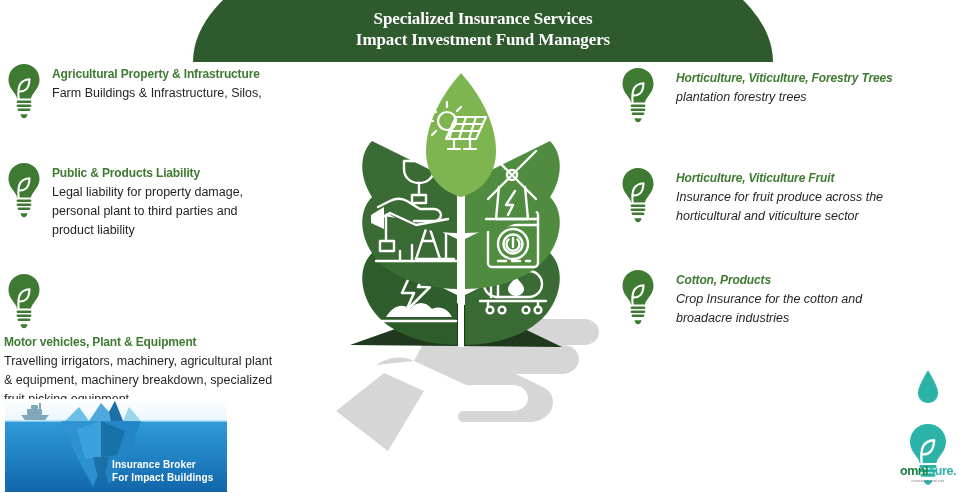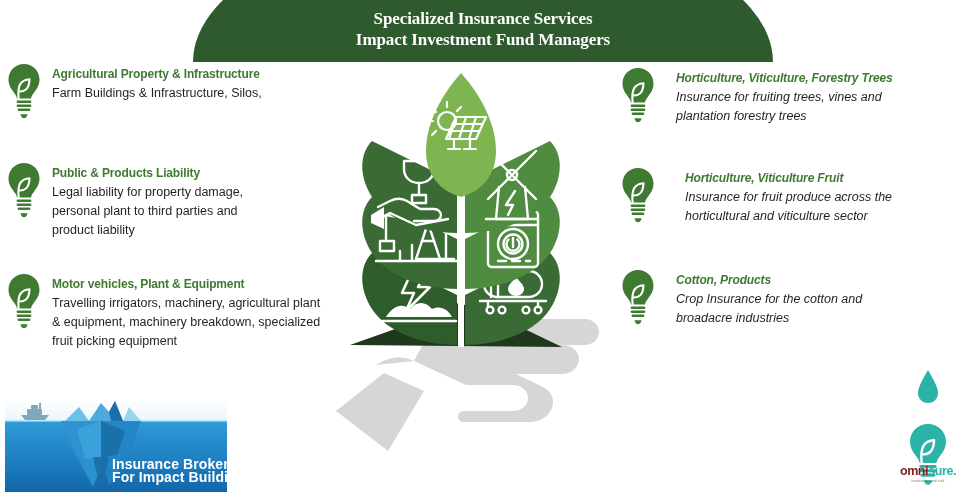--- a/index.html
+++ b/index.html
@@ -66,23 +66,23 @@
   .feature .fdesc {
     color: #231f20;
     font-size: 12.5px;
     line-height: 19px;
     margin: 0;
   }
   .feature .fdesc span { display: block; white-space: nowrap; }
 
   #feature-left-0 { left: 4px;   top: 62px;  }
   #feature-left-1 { left: 4px;   top: 161px; justify-content: center; }
-  #feature-left-2 { left: 4px;   top: 272px; }
+  #feature-left-2 { left: 4px;   top: 272px; flex-direction: column; }
   #feature-right-0 { left: 618px; top: 66px;  }
-  #feature-right-1 { left: 618px; top: 166px; gap: 9px; }
+  #feature-right-1 { left: 618px; top: 166px; }
   #feature-right-2 { left: 618px; top: 268px; }
 
   .feature.right .ftext { padding-left: 10px; font-style: italic; }
 
   
   #plant {
     position: absolute;
     left: 316px;
     top: 55px;
     width: 290px;
@@ -97,21 +97,21 @@
     top: 399px;
     width: 222px;
     height: 93px;
     overflow: hidden;
   }
   #iceberg-caption {
     position: absolute;
     left: 112px;
     top: 458px;
     color: #ffffff;
-    font-size: 14px;
+    font-size: 10px;
     font-weight: bold;
     line-height: 13px;
     letter-spacing: 0.1px;
   }
   #iceberg-caption span { display: block; }
 
   
   #omnisure-logo {
     position: absolute;
     left: 893px;
@@ -123,21 +123,21 @@
     position: absolute;
     left: 893px;
     top: 465px;
     width: 70px;
     text-align: center;
     font-size: 12.5px;
     font-weight: bold;
     letter-spacing: -0.4px;
     line-height: 13px;
   }
-  #omnisure-wordmark .omni { color: #7f1d1d; }
+  #omnisure-wordmark .omni { color: #15803d; }
   #omnisure-wordmark .sure { color: #2ab3a6; text-align: center; }
   #omnisure-tagline {
     position: absolute;
     left: 893px;
     top: 479px;
     width: 70px;
     text-align: center;
     font-size: 3.6px;
     letter-spacing: 0.2px;
     color: #6d6d6d;
@@ -220,21 +220,20 @@
       <rect x="12.6" y="38.4" width="14.8" height="2.6" rx="1.3" fill="#3f7a33"></rect>
       <rect x="12.6" y="42.4" width="14.8" height="2.6" rx="1.3" fill="#3f7a33"></rect>
       <rect x="13.6" y="46.4" width="12.8" height="2.6" rx="1.3" fill="#3f7a33"></rect>
       <path d="M16.5 52.2h7c-.4 2.6-1.9 4-3.5 4s-3.1-1.4-3.5-4z" fill="#3f7a33"></path>
       <path d="M14.6 36.6c-.6-6.6-.2-11.4 1.6-14.5 1.9-3.2 5.3-4.6 9.3-4.9-.2 4.7-1.3 8-3.1 9.9-1.7 1.8-4 2.4-6.4 2.4" fill="none" stroke="#ffffff" stroke-width="2.1" stroke-linecap="round" stroke-linejoin="round"></path>
     </svg>
   </span>
   <span class="ftext">
     <span class="ftitle">Horticulture, Viticulture, Forestry Trees</span>
     <span class="fdesc">
-      <span>Insurance for fruiting trees, vines and</span>
       <span>plantation forestry trees</span>
     </span>
   </span>
 </div>
 
 <div class="feature right" id="feature-right-1">
   <span class="bulb">
     <svg viewBox="0 0 40 58" width="40" height="58" aria-hidden="true">
       <path d="M20 2C11.2 2 4.5 8.9 4.5 17.6c0 5.6 2.6 9.4 5.2 12.6 1.9 2.4 3 4.1 3.3 6.3h14c.3-2.2 1.4-3.9 3.3-6.3 2.6-3.2 5.2-7 5.2-12.6C35.5 8.9 28.8 2 20 2z" fill="#3f7a33"></path>
       <rect x="12.6" y="38.4" width="14.8" height="2.6" rx="1.3" fill="#3f7a33"></rect>

